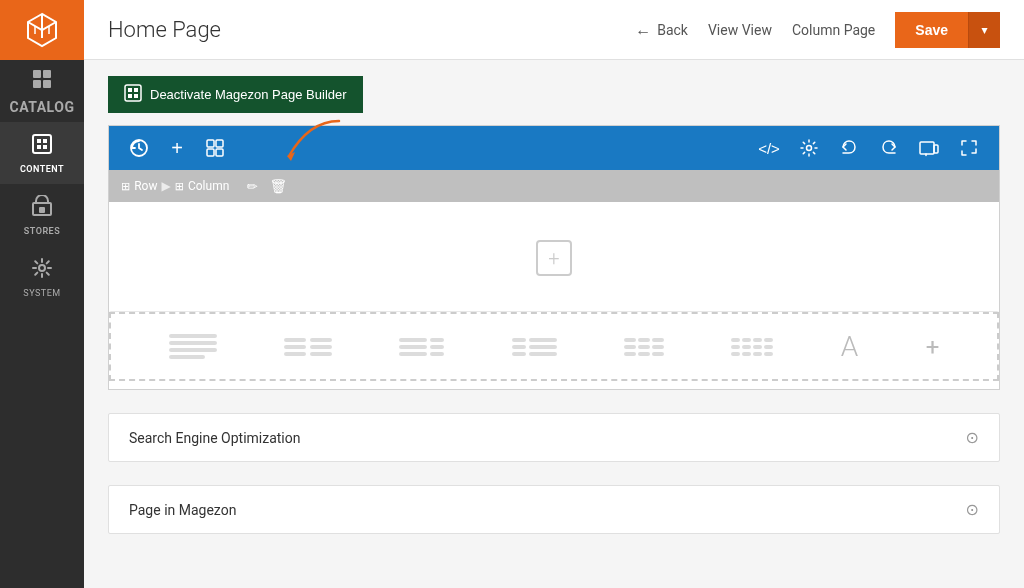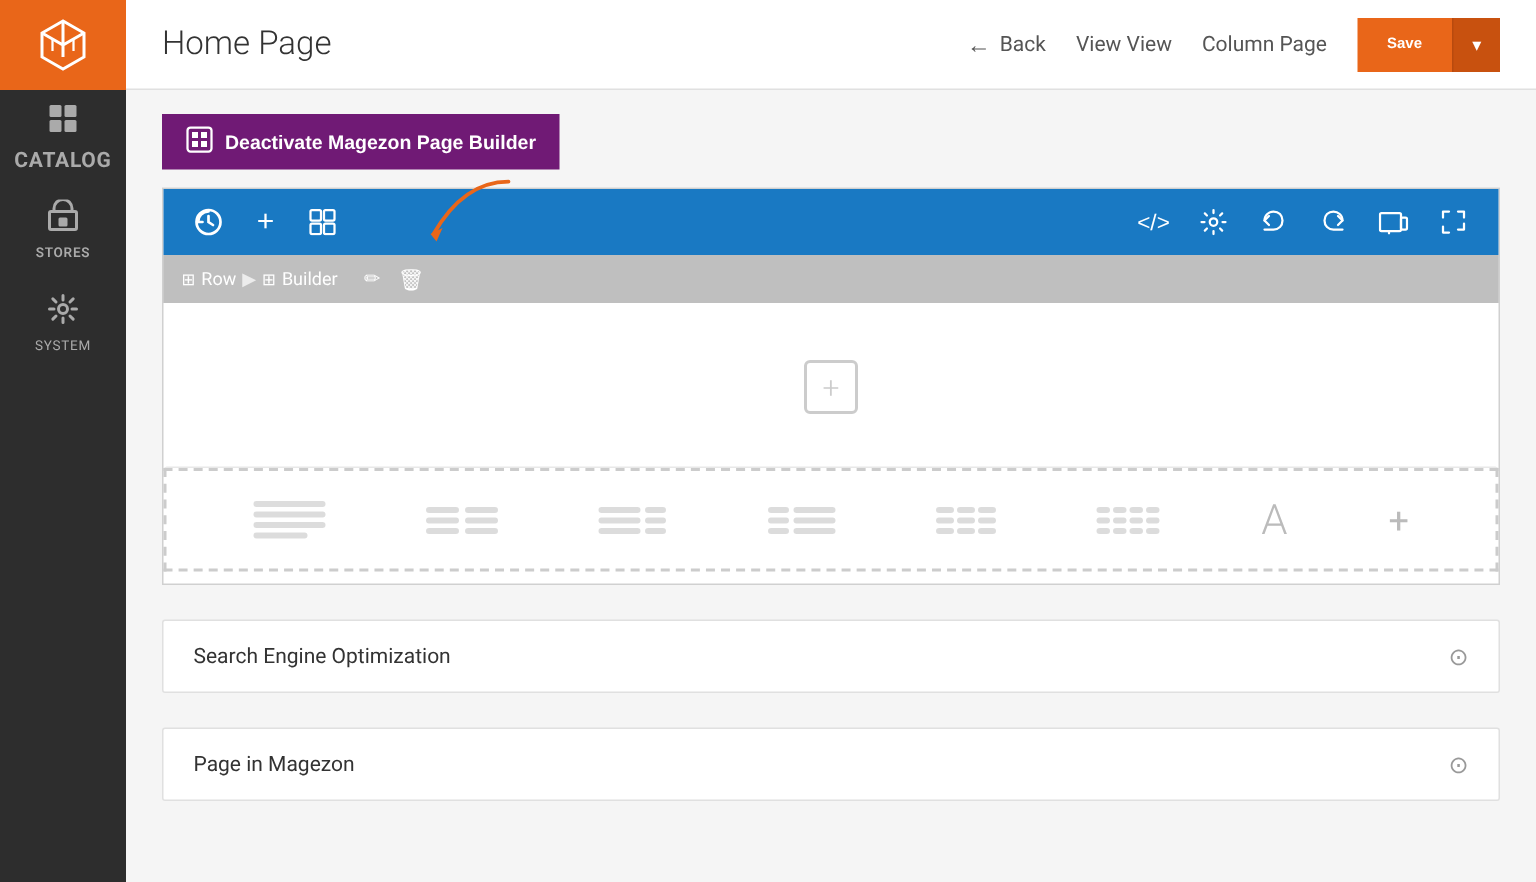--- a/index.html
+++ b/index.html
@@ -92,21 +92,21 @@
       font-size: 14px;
       cursor: pointer;
       text-decoration: none;
     }
     .btn-save {
       background: #e96619;
       color: #fff;
       border: none;
       padding: 0 20px;
       height: 36px;
-      font-size: 10px;
+      font-size: 14px;
       font-weight: 600;
       cursor: pointer;
       display: flex;
       align-items: center;
     }
     .btn-save-dropdown {
       background: #c8510f;
       color: #fff;
       border: none;
       border-left: 1px solid #b84a0e;
@@ -126,26 +126,26 @@
       flex: 1;
       overflow-y: auto;
       padding: 16px 24px;
     }
 
     
     .deactivate-btn {
       display: inline-flex;
       align-items: center;
       gap: 8px;
-      background: #701a75;
+      background: #14532d;
       color: #fff;
       border: none;
       padding: 8px 16px;
       font-size: 13px;
-      font-weight: 700;
+      font-weight: 400;
       cursor: pointer;
       margin-bottom: 8px;
     }
 
     
     .pb-toolbar {
       background: #1979c3;
       display: flex;
       align-items: center;
       padding: 0 12px;
@@ -312,20 +312,32 @@
   <div class="sidebar-item">
     <span class="icon">
       <svg width="22" height="22" viewBox="0 0 22 22" fill="none">
         <rect x="2" y="2" width="8" height="8" rx="1" fill="#aaa"></rect>
         <rect x="12" y="2" width="8" height="8" rx="1" fill="#aaa"></rect>
         <rect x="2" y="12" width="8" height="8" rx="1" fill="#aaa"></rect>
         <rect x="12" y="12" width="8" height="8" rx="1" fill="#aaa"></rect>
       </svg>
     </span>
     <span style="font-size:14px;color:#aaa;letter-spacing:0.5px;font-weight:700;">CATALOG</span>
+  </div>
+  <div class="sidebar-item active">
+    <span class="icon">
+      <svg width="22" height="22" viewBox="0 0 22 22" fill="none">
+        <rect x="2" y="2" width="18" height="18" rx="2" stroke="white" stroke-width="2"></rect>
+        <rect x="6" y="6" width="4" height="4" fill="white"></rect>
+        <rect x="12" y="6" width="4" height="4" fill="white"></rect>
+        <rect x="6" y="12" width="4" height="4" fill="white"></rect>
+        <rect x="12" y="12" width="4" height="4" fill="white"></rect>
+      </svg>
+    </span>
+    <span style="font-size:9px;color:#fff;letter-spacing:0.5px;font-weight:600;">CONTENT</span>
   </div>
   <div class="sidebar-item">
     <span class="icon">
       <svg width="22" height="22" viewBox="0 0 22 22" fill="none">
         <rect x="2" y="8" width="18" height="12" rx="1" stroke="#aaa" stroke-width="2"></rect>
         <path d="M5 8V6a6 6 0 0112 0v2" stroke="#aaa" stroke-width="2"></path>
         <rect x="8" y="12" width="6" height="6" rx="1" fill="#aaa"></rect>
       </svg>
     </span>
     <span style="font-size:9px;color:#aaa;letter-spacing:0.5px;font-weight:600;text-align:center;">STORES</span>
@@ -450,21 +462,21 @@
       </div>
 
       <div class="breadcrumb-row">
         <div class="breadcrumb-item">
           <span style="font-size:11px;">⊞</span>
           <span>Row</span>
         </div>
         <span class="breadcrumb-sep">▶</span>
         <div class="breadcrumb-item">
           <span style="font-size:11px;">⊞</span>
-          <span>Builder</span>
+          <span>Column</span>
         </div>
         <div class="breadcrumb-actions">
           <div class="breadcrumb-action-btn" title="Edit">✏</div>
           <div class="breadcrumb-action-btn" title="Delete" style="font-size:14px;">🗑</div>
         </div>
       </div>
 
       <div class="pb-canvas">
 
         <div class="column-placeholder" style="min-height:110px;border-bottom:1px solid #e8e8e8;">

